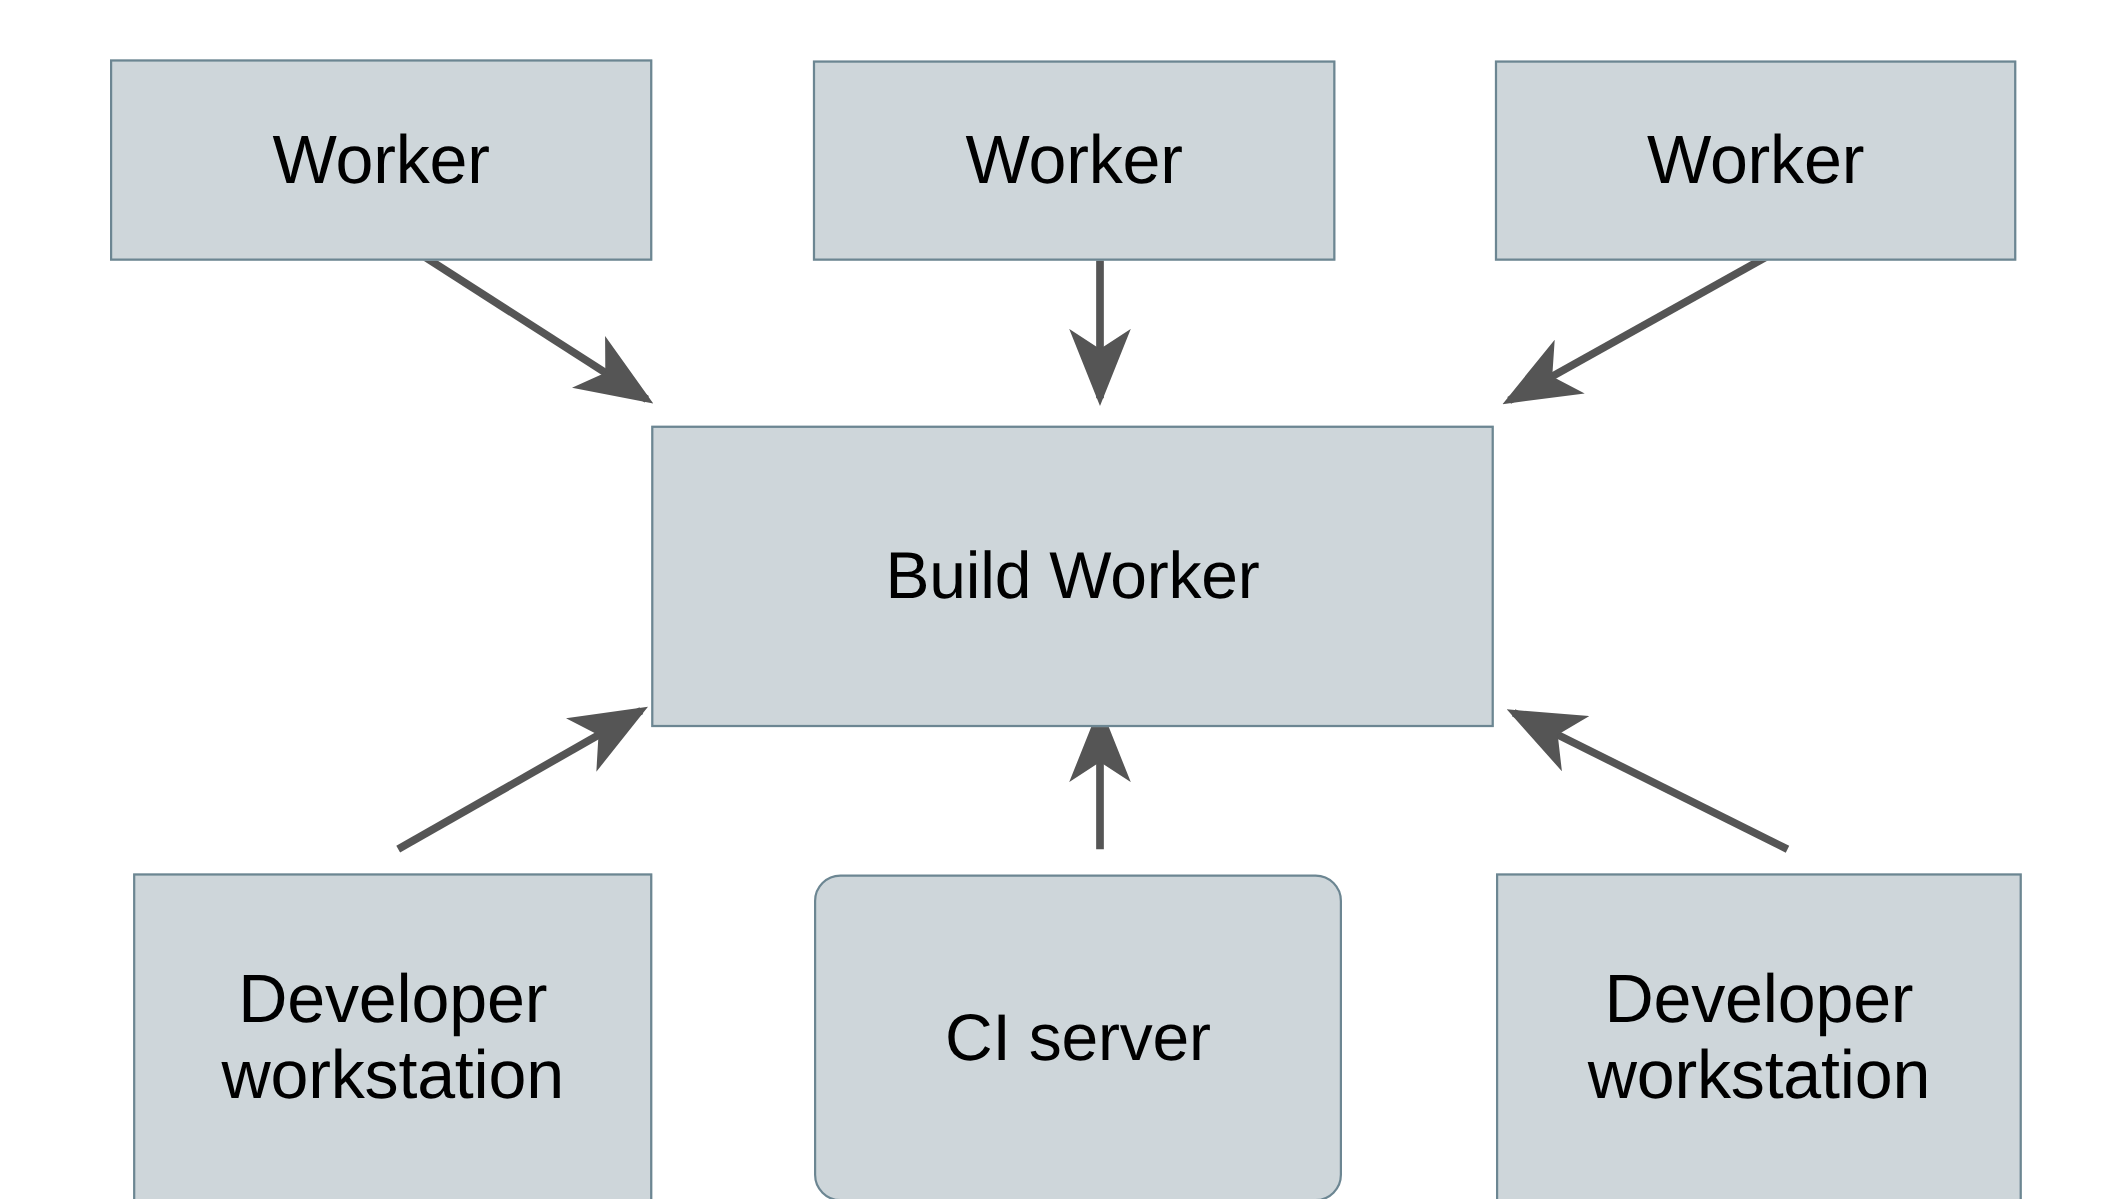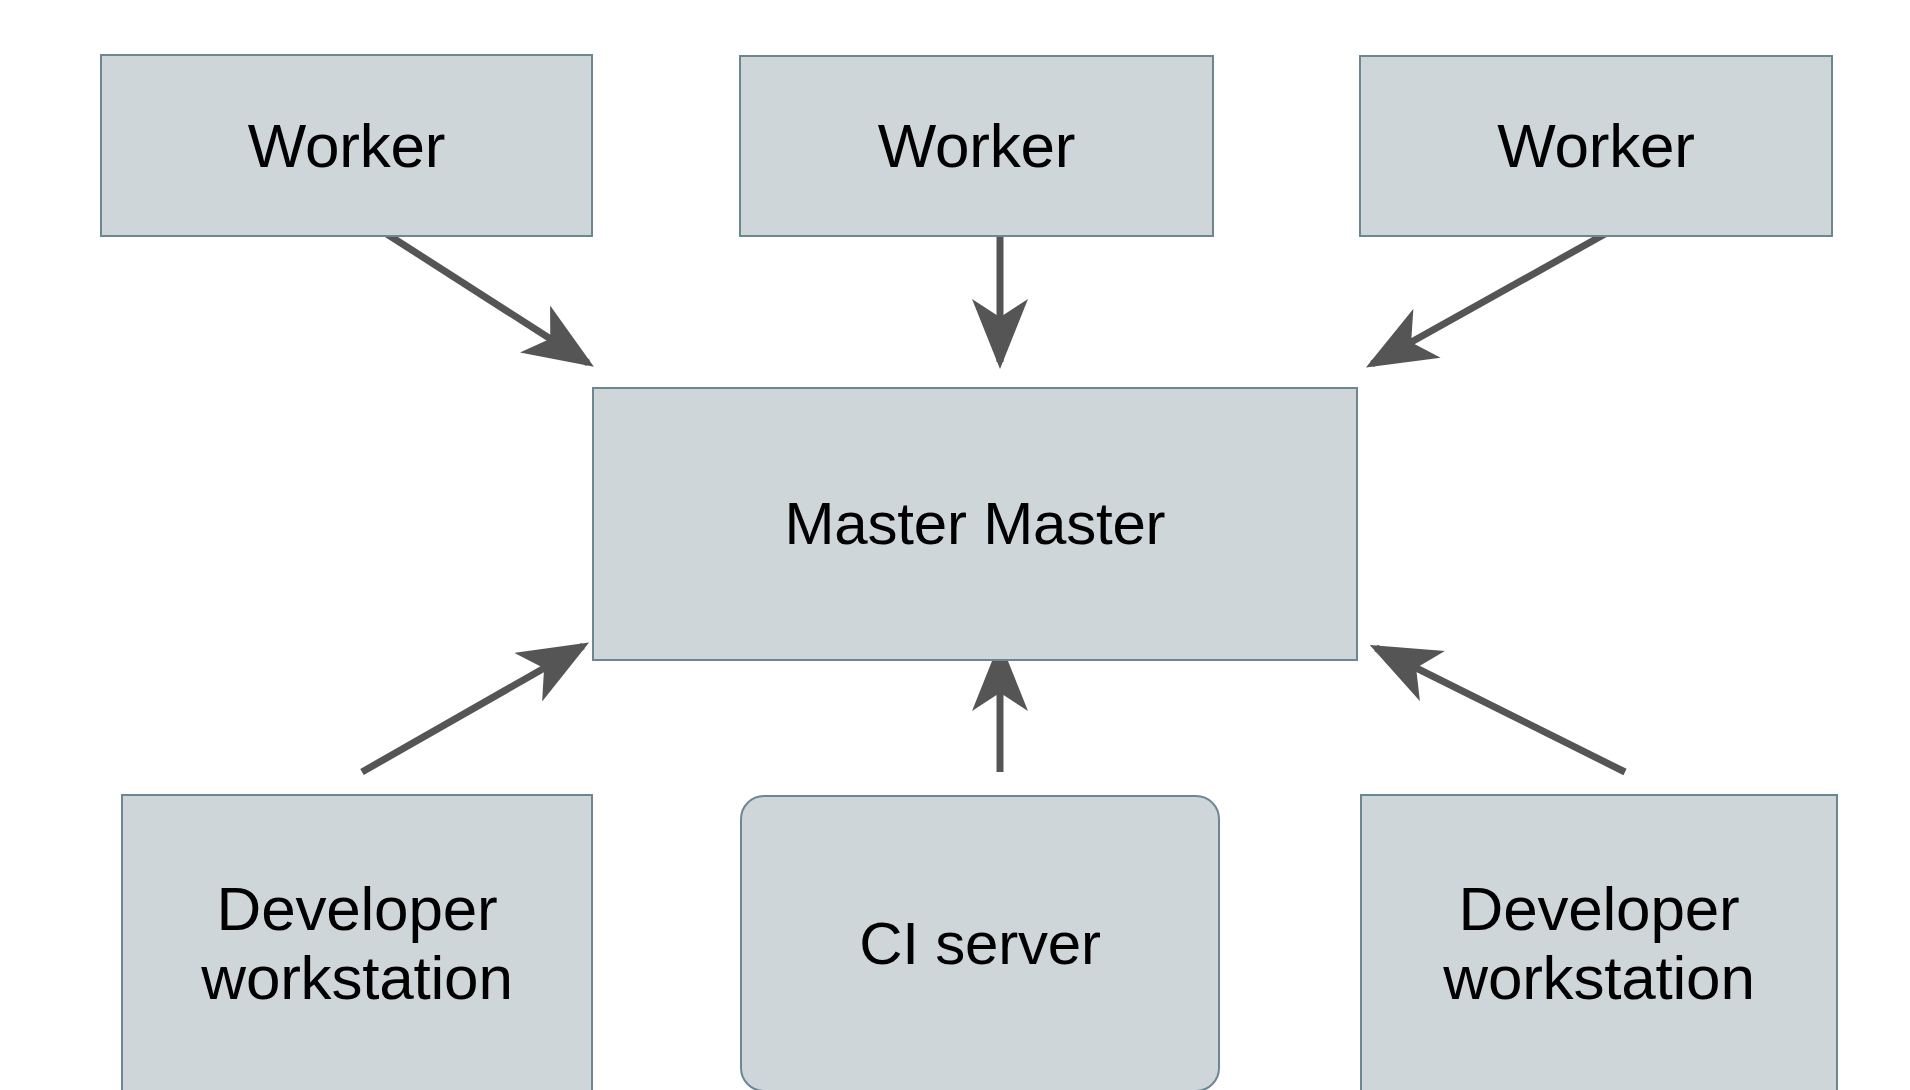--- a/index.html
+++ b/index.html
@@ -93,21 +93,21 @@
 
   <div class="node" id="node-worker-2">
     <span class="node-label">Worker</span>
   </div>
 
   <div class="node" id="node-worker-3">
     <span class="node-label">Worker</span>
   </div>
 
   <div class="node" id="node-build-master">
-    <span class="node-label">Master Master</span>
+    <span class="node-label">Build Worker</span>
   </div>
 
   <div class="node" id="node-dev-workstation-left">
     <span class="node-label">Developer
 workstation</span>
   </div>
 
   <div class="node" id="node-ci-server">
     <span class="node-label">CI server</span>
   </div>

